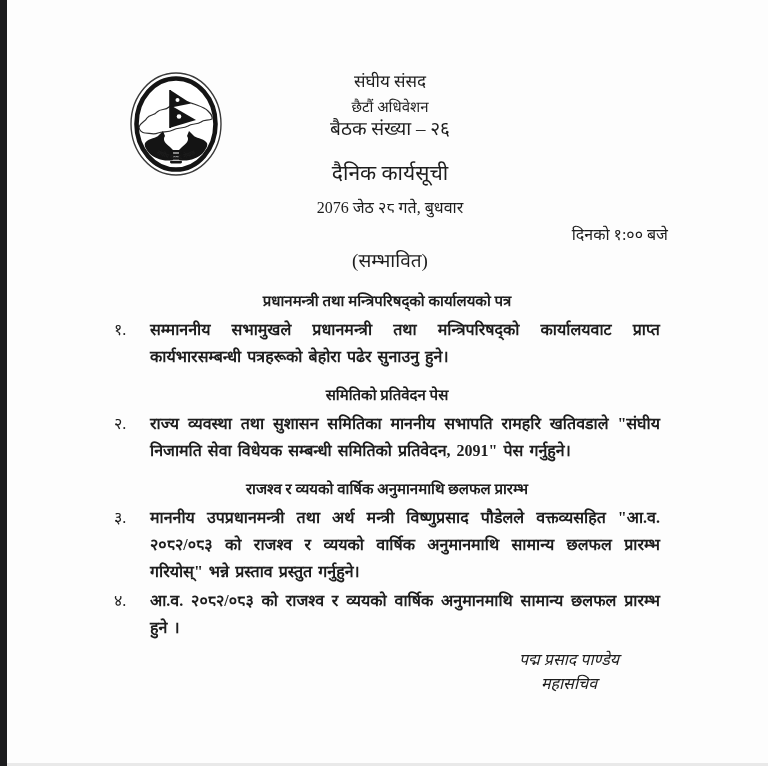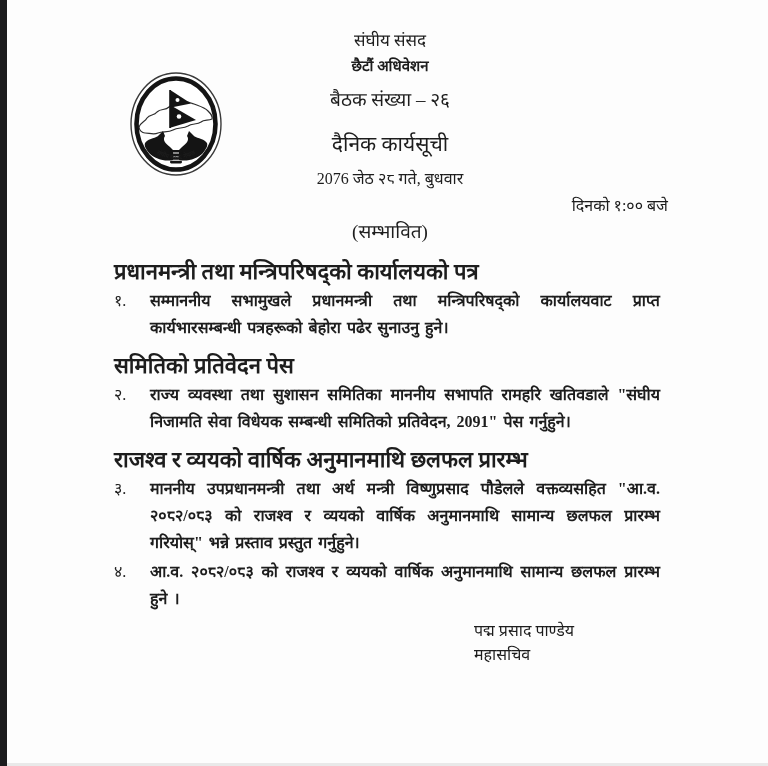--- a/index.html
+++ b/index.html
@@ -19,48 +19,49 @@
     background:#1c1c1e;
   }
   .bottom-edge{
     position:absolute;left:7px;right:0;bottom:0;height:3px;
     background:#e9e9e9;
   }
   .seal{
     position:absolute;left:128px;top:70px;width:96px;height:108px;
   }
   .header{
-    padding-top:30px;margin:0 100px 0 112px;text-align:center;
+    padding-top:71px;margin:0 100px 0 112px;text-align:center;
   }
   .h-org{font-size:17px;line-height:21px;margin-bottom:7px;}
   .h-house{font-size:23px;line-height:28px;font-weight:700;margin-bottom:4px;}
-  .h-session{font-size:15px;line-height:17px;margin-bottom:16px;font-weight:bold;}
+  .h-session{font-size:15px;line-height:17px;margin-bottom:4px;}
   .h-meeting{font-size:19px;line-height:17px;margin-bottom:24px;}
   .h-title{font-size:21px;line-height:24px;font-weight:400;margin-bottom:13px;}
   .h-date{font-size:16px;line-height:19px;margin-bottom:8px;}
   .h-time{font-size:16px;line-height:19px;margin-bottom:5px;text-align:right;}
   .h-tentative{font-size:19px;line-height:23px;font-weight:400;}
   .content{margin:0 108px 0 114px;}
   .section-h{
-    font-weight:700;font-size:22px;line-height:20px;
+    text-align:center;font-weight:700;font-size:15px;line-height:20px;
     margin:15px 0 5px 0;
   }
   .section-h.first{margin-top:19px;}
   .item{display:flex;align-items:flex-start;}
   .item + .item{margin-top:2px;}
   .item-no{
     flex:0 0 36px;font-size:16px;line-height:27px;
   }
   .item-text{
     flex:1;font-size:16px;line-height:27px;
     text-align:justify;text-justify:inter-word;word-spacing:2px;font-weight:bold;
   }
   .signature{
     width:190px;margin:8px 0 6px auto;margin-right:-4px;
-    text-align:left;
+    text-align:center;
+    font-style:italic;
   }
   .sig-name{font-size:16px;line-height:21px;margin-bottom:3px;}
   .sig-title{font-size:16px;line-height:21px;}
 </style>
 </head>
 <body>
 
 <div class="page">
   <div class="edge-bar"></div>
 

